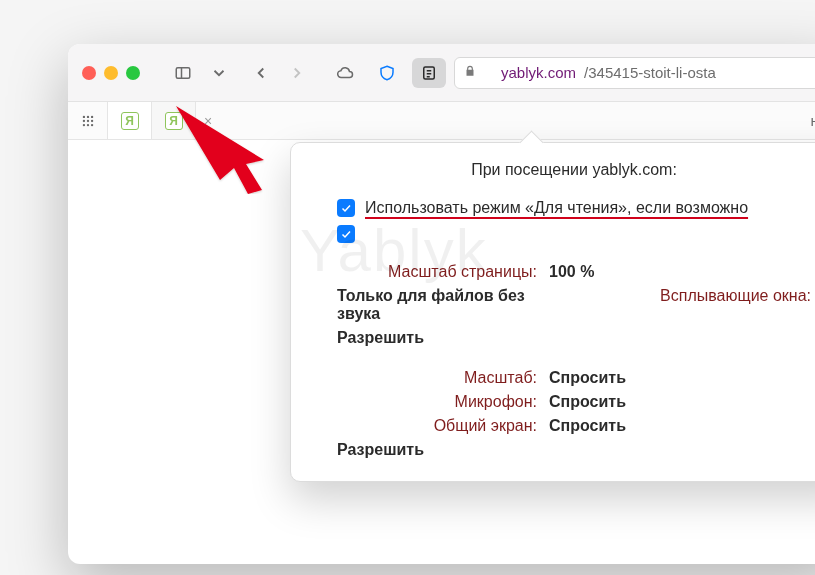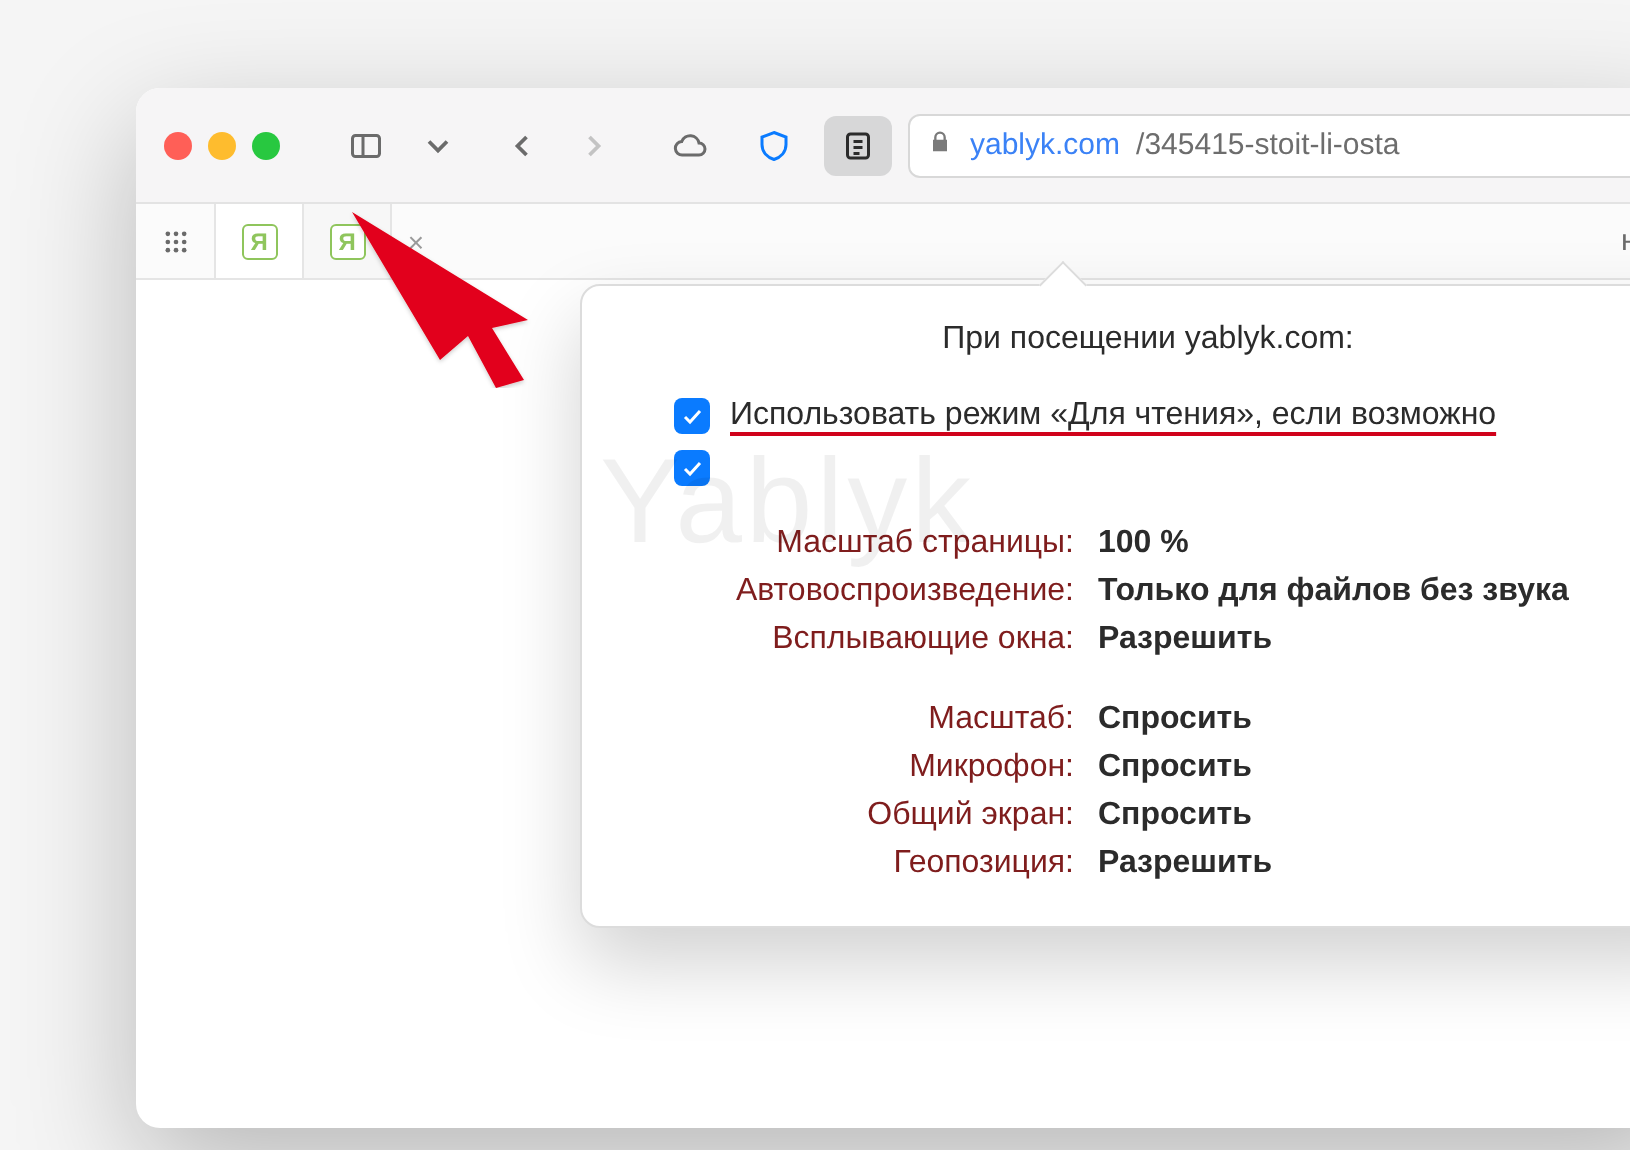--- a/index.html
+++ b/index.html
@@ -51,21 +51,21 @@
     display: flex; align-items: center;
     padding: 0 8px;
     gap: 8px;
     font-size: 15px;
     color: #6d6d6d;
     min-width: 0;
     overflow: hidden;
     white-space: nowrap;
   }
   .urlbar .lock { color: #7a7a7a; }
-  .urlbar .host { color: #3b82f6; }
+  .urlbar .host { color: #701a75; margin-left: 16px; }
 
   .tabbar {
     height: 38px;
     background: #fbfbfb;
     border-bottom: 1px solid #e5e5e5;
     display: flex; align-items: stretch;
   }
   .grid-icon {
     width: 40px; display:flex; align-items:center; justify-content:center;
     border-right: 1px solid #e5e5e5;
@@ -296,32 +296,30 @@
       <div class="checkbox">
         <svg viewBox="0 0 24 24">
             <polyline points="5 13 10 18 20 7"></polyline>
           </svg>
       </div>
     </div>
 
     <div class="kv">
       <div class="k">Масштаб страницы:</div>
       <div class="v">100 %</div>
-      <div class="k">Автовоспроизведение:</div>
       <div class="v">Только для файлов без звука</div>
       <div class="k">Всплывающие окна:</div>
       <div class="v">Разрешить</div>
       <div class="gap"></div>
       <div class="k">Масштаб:</div>
       <div class="v">Спросить</div>
       <div class="k">Микрофон:</div>
       <div class="v">Спросить</div>
       <div class="k">Общий экран:</div>
       <div class="v">Спросить</div>
-      <div class="k">Геопозиция:</div>
       <div class="v">Разрешить</div>
     </div>
   </div>
 
 </div>
 
 <div class="watermark">Yablyk</div>
 
 <svg class="arrow" width="120" height="90">
   <defs>

